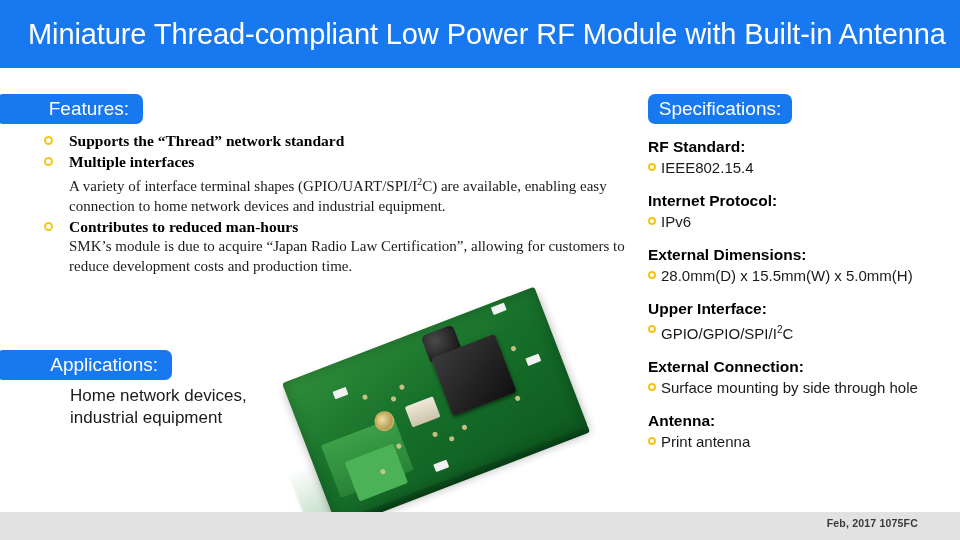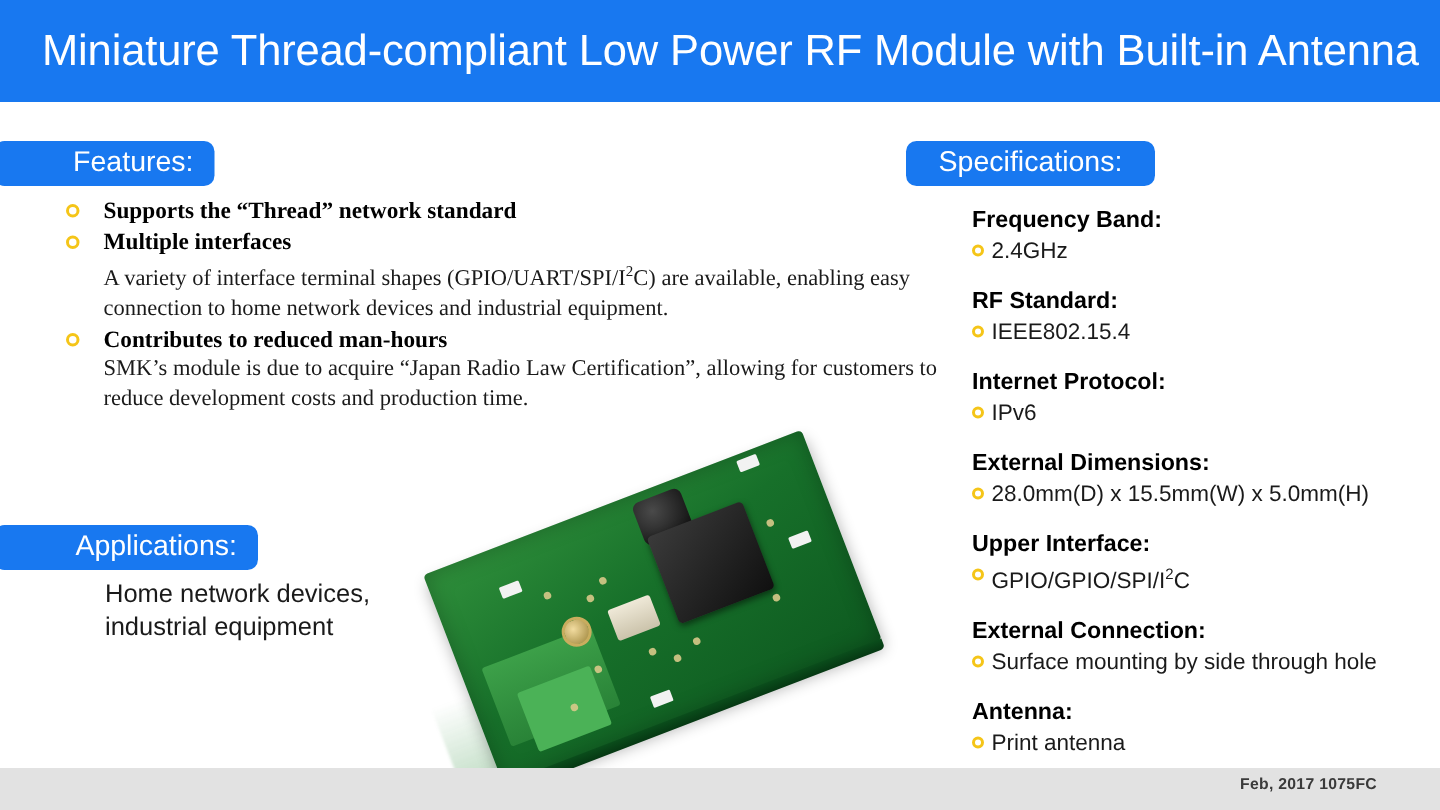--- a/index.html
+++ b/index.html
@@ -47,21 +47,21 @@
     text-align: right;
     box-sizing: border-box;
   }
   #badge-features {
     left: -4px; top: 94px; width: 147px;
   }
   #badge-applications {
     left: -4px; top: 350px; width: 176px;
   }
   #badge-specifications {
-    left: 604px; top: 94px; width: 166px;
+    left: 648px; top: 94px; width: 144px;
     text-align: center;
     padding-right: 0;
   }
 
   
   #features-list {
     position: absolute;
     left: 44px; top: 131px;
     width: 590px;
     font-family: Liberation Serif, serif;
@@ -266,27 +266,20 @@
 <div class="section-badge" id="badge-applications">Applications:</div>
 <div id="applications-text">
   <div>Home network devices,</div>
   <div>industrial equipment</div>
 </div>
 
 <div class="section-badge" id="badge-specifications">Specifications:</div>
 
 <div id="spec-list">
 
-  <div class="spec-group">
-    <div class="spec-label">Frequency Band:</div>
-    <div class="spec-value">
-      <span class="bullet-ring"></span>
-      <span>2.4GHz</span>
-    </div>
-  </div>
 
   <div class="spec-group">
     <div class="spec-label">RF Standard:</div>
     <div class="spec-value">
       <span class="bullet-ring"></span>
       <span>IEEE802.15.4</span>
     </div>
   </div>
 
   <div class="spec-group">

